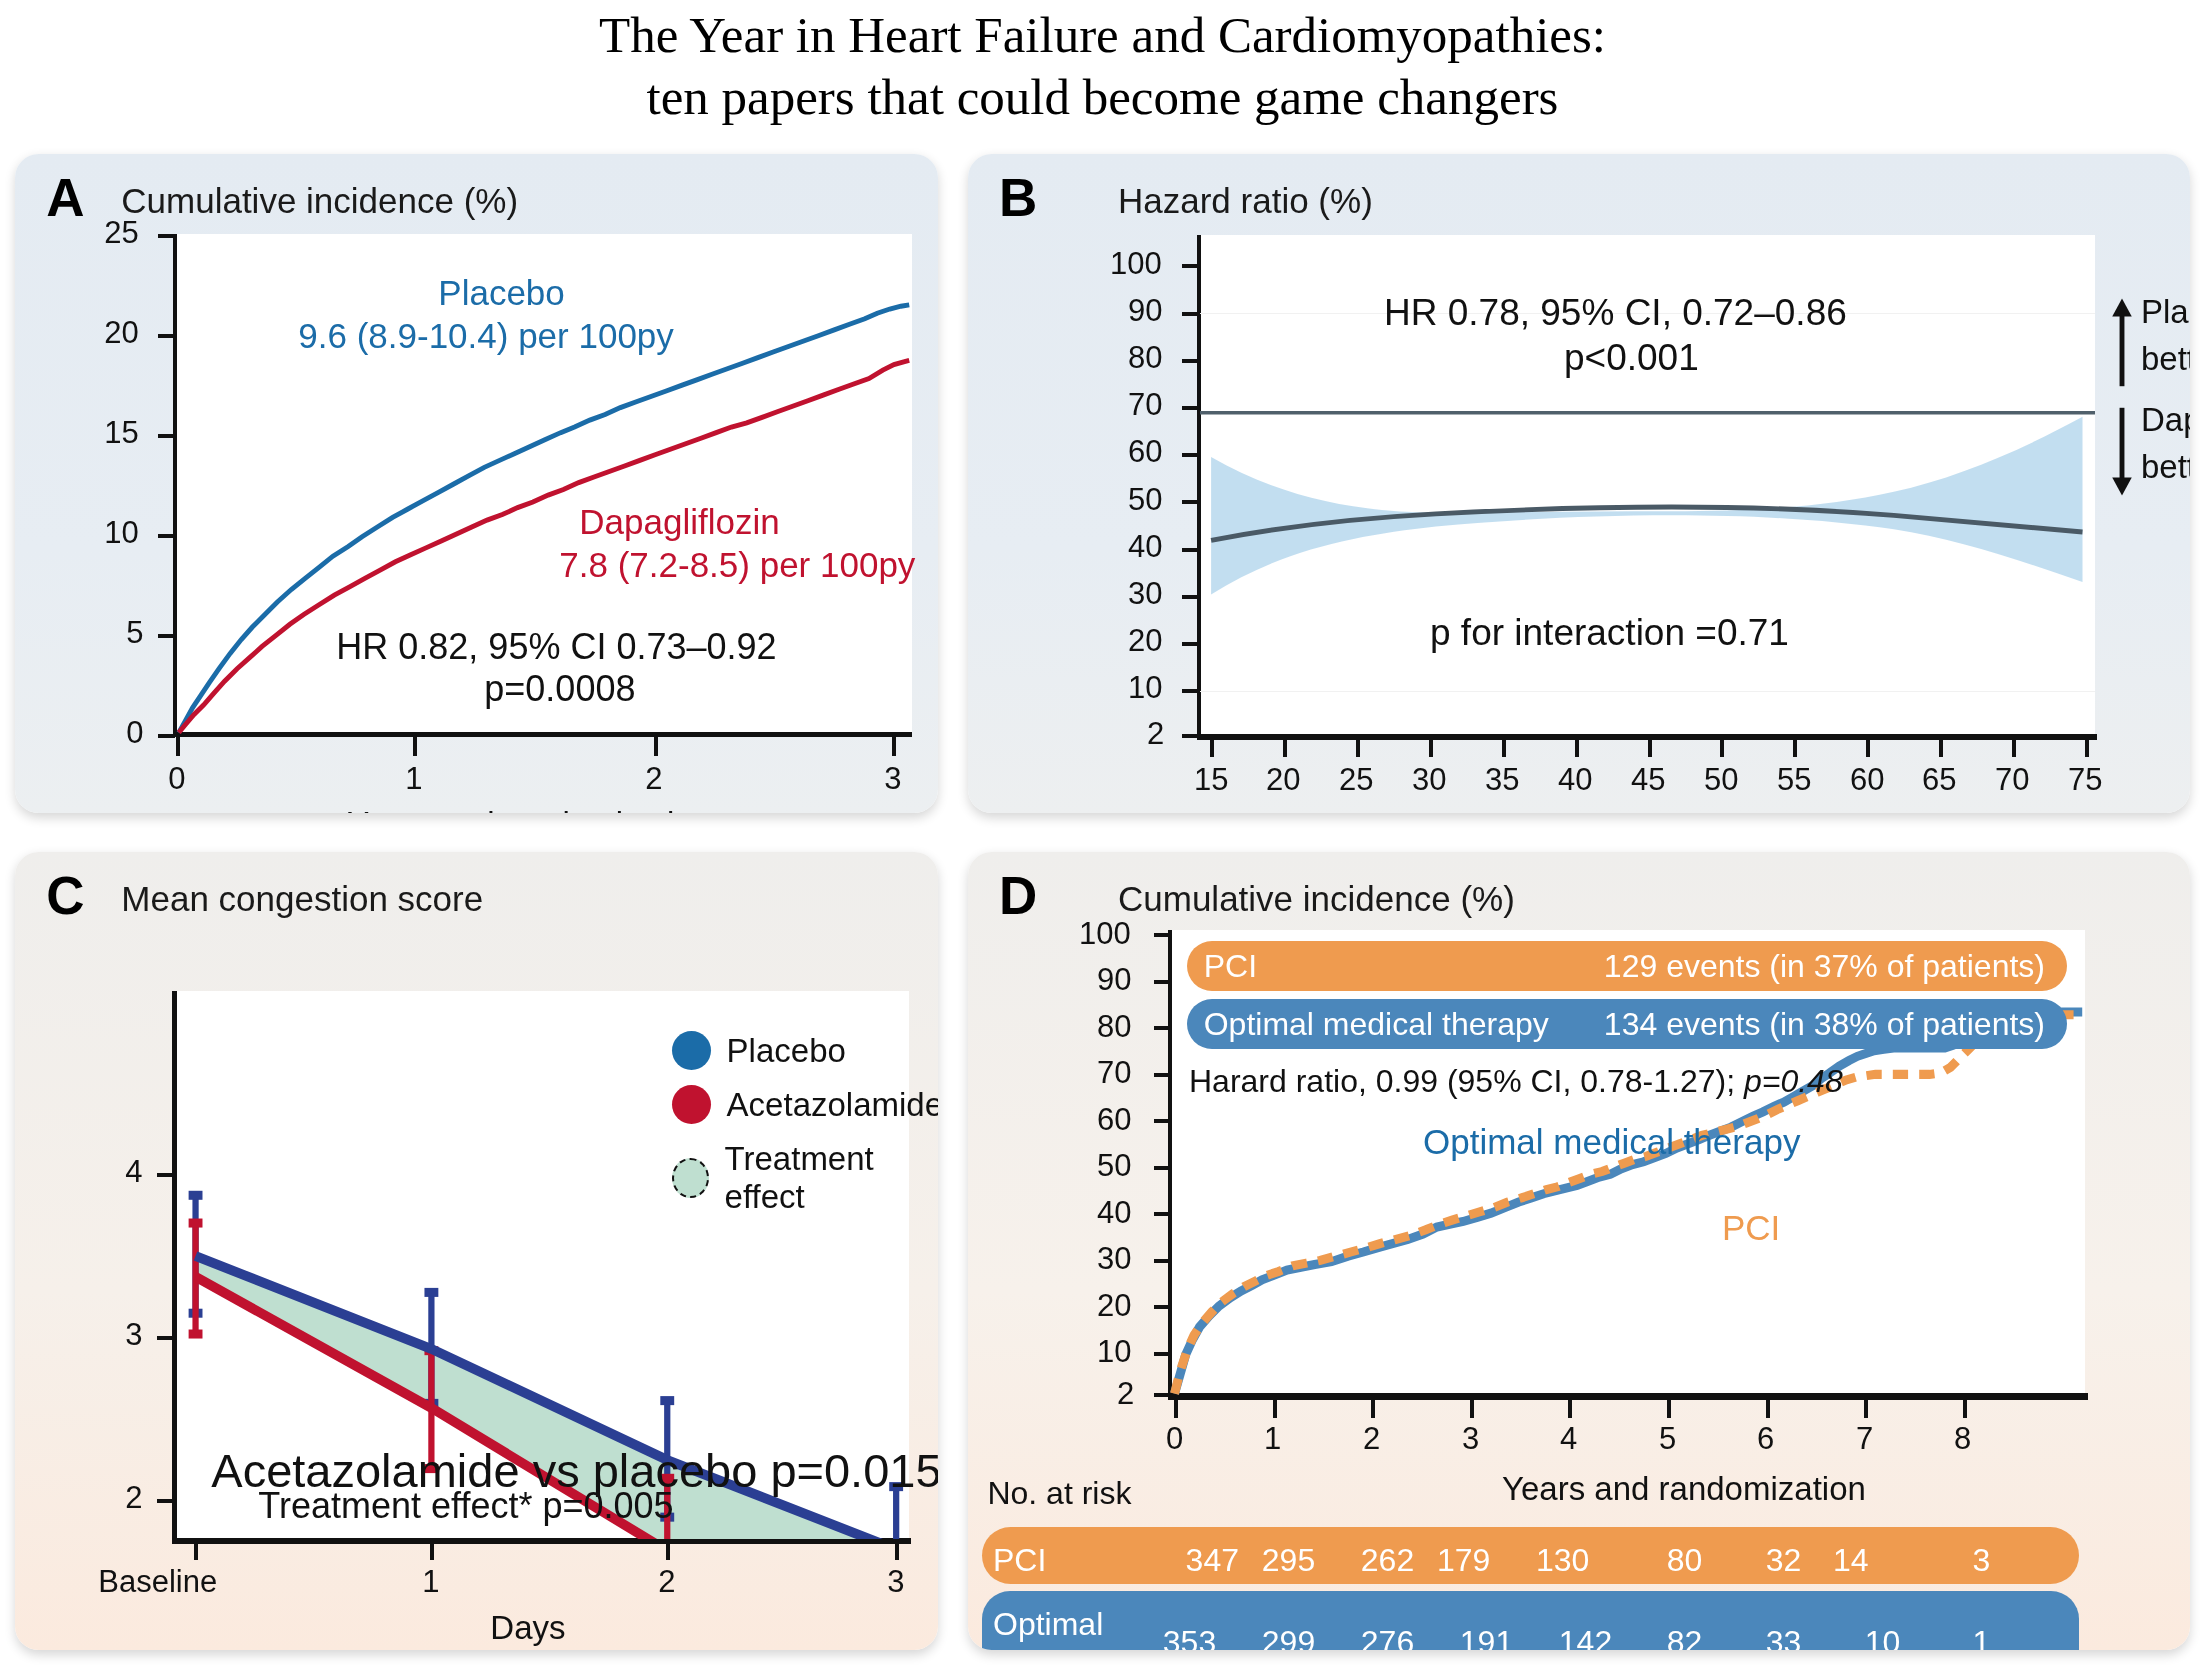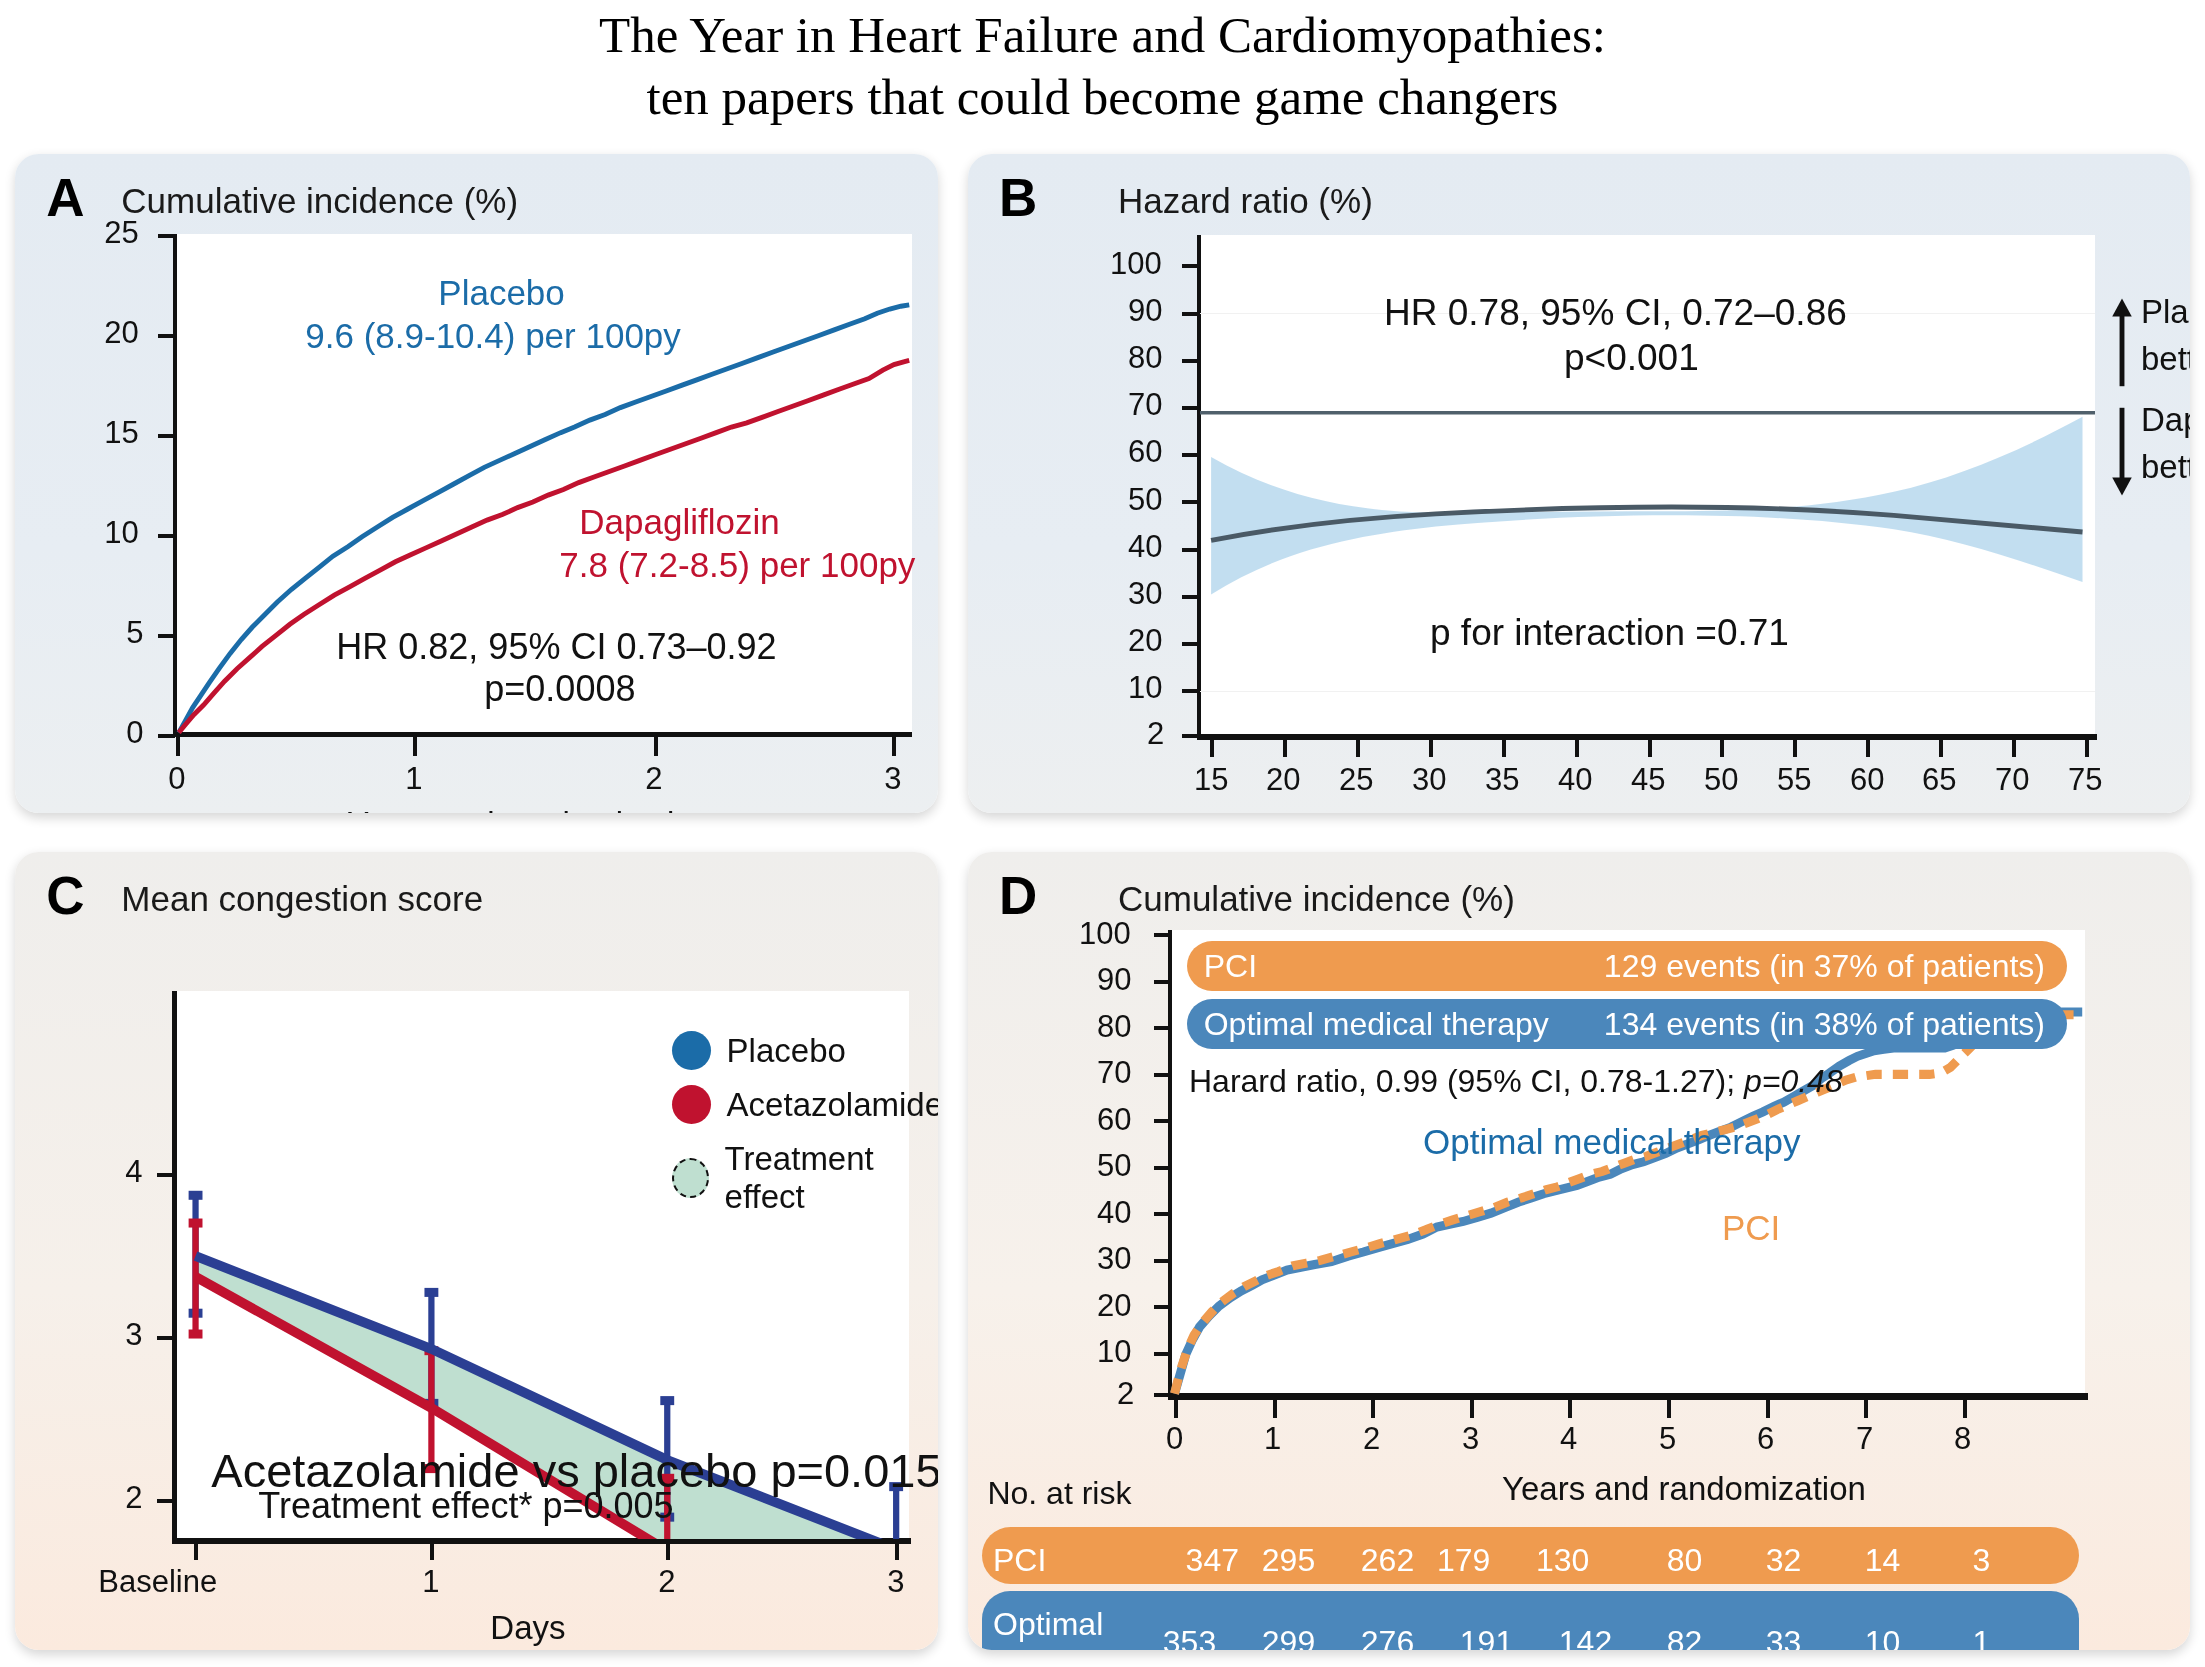--- a/index.html
+++ b/index.html
@@ -95,21 +95,21 @@
   <div class="axlabel" style="left:332px;top:651px;">Years and randomization</div>
 
   <svg style="position:absolute;left:161px;top:80px;" width="736" height="500" viewBox="0 0 1060 720">
 
     <polyline fill="none" stroke="#1b6ca8" stroke-width="7" points="4,718 14,700 24,682 36,664 48,646 62,626 78,604 94,584 110,566 128,548 146,530 166,512 186,496 206,480 226,464 248,450 268,436 290,422 312,408 334,396 356,384 378,372 400,360 422,348 444,336 466,326 488,316 510,306 532,296 554,286 574,278 596,268 618,260 640,250 662,242 684,234 706,226 728,218 750,210 772,202 794,194 816,186 838,178 860,170 882,162 904,154 926,146 948,138 970,130 992,122 1010,114 1028,108 1044,104 1056,102"></polyline>
 
     <polyline fill="none" stroke="#c0122f" stroke-width="7" points="4,718 14,706 26,692 40,678 54,662 70,644 88,626 106,610 124,594 144,578 164,562 184,548 206,534 228,520 250,508 272,496 294,484 316,472 338,462 360,452 382,442 404,432 426,422 448,412 470,404 492,394 514,386 536,376 558,368 580,358 602,350 624,342 646,334 668,326 690,318 712,310 734,302 756,294 778,286 800,278 822,272 844,264 866,256 888,248 910,240 932,232 954,224 976,216 998,208 1018,196 1034,188 1048,184 1056,182"></polyline>
   </svg>
 
   <div class="annot" style="left:423px;top:118px;font-size:35px;color:#1b6ca8;">Placebo</div>
-  <div class="annot" style="left:290px;top:161px;font-size:35px;color:#1b6ca8;">9.6 (8.9-10.4) per 100py</div>
+  <div class="annot" style="left:283px;top:161px;font-size:35px;color:#1b6ca8;">9.6 (8.9-10.4) per 100py</div>
   <div class="annot" style="left:564px;top:347px;font-size:35px;color:#c0122f;">Dapagliflozin</div>
   <div class="annot" style="left:544px;top:390px;font-size:35px;color:#c0122f;">7.8 (7.2-8.5) per 100py</div>
   <div class="annot" style="left:321px;top:472px;font-size:36px;color:#111;">HR 0.82, 95% CI 0.73–0.92</div>
   <div class="annot" style="left:469px;top:514px;font-size:36px;color:#111;">p=0.0008</div>
 </div>
 
 <div class="panel" id="panel-b">
   <div class="panel-letter">B</div>
   <div class="panel-axis-title" style="left:150px;">Hazard ratio (%)</div>
 
@@ -367,21 +367,21 @@
   <div style="position:absolute;left:14px;top:675px;width:1097px;height:57px;border-radius:693px;background:#ef9b4f;"></div>
   <div style="position:absolute;left:25px;top:690px;font-size:32px;color:#fff;">PCI</div>
   <div style="position:absolute;left:172px;top:690px;width:902px;display:flex;color:#fff;font-size:32px;">
     <span style="width:99px;text-align:right;">347</span>
     <span style="width:99px;text-align:center;">295</span>
     <span style="width:99px;text-align:center;">262</span>
     <span style="width:99px;text-align:left;">179</span>
     <span style="width:99px;">130</span>
     <span style="width:99px;text-align:center;">80</span>
     <span style="width:99px;text-align:center;">32</span>
-    <span style="width:99px;text-align:center;">14</span>
+    <span style="width:99px;">14</span>
     <span style="width:99px;text-align:center;">3</span>
   </div>
 
   <div style="position:absolute;left:14px;top:739px;width:1097px;height:99px;border-radius:28px;background:#4b87bb;"></div>
   <div style="position:absolute;left:25px;top:752px;font-size:32px;color:#fff;line-height:1.28;">
     <span>Optimal</span><br>
     <span>medical therapy</span>
   </div>
   <div style="position:absolute;left:172px;top:772px;width:902px;display:flex;color:#fff;font-size:32px;">
     <span style="width:99px;text-align:center;">353</span>

